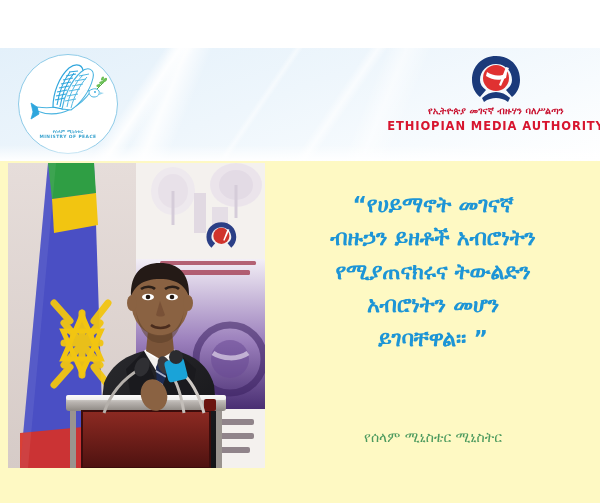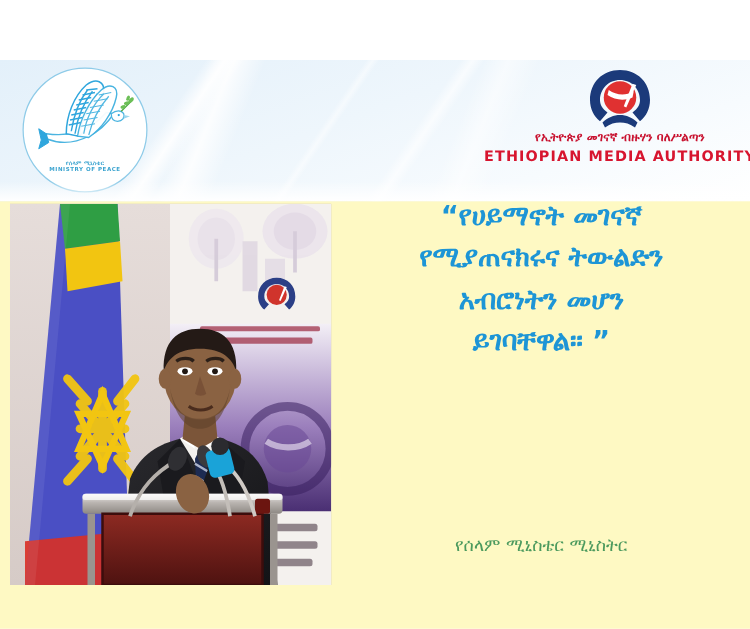--- a/index.html
+++ b/index.html
@@ -76,21 +76,21 @@
   .photo {
     position: absolute; left: 8px; top: 115px;
     width: 257px; height: 305px;
     overflow: hidden;
     background: #cfc6c4;
   }
   .photo svg { display: block; width: 257px; height: 305px; }
 
   
   .quote {
-    position: absolute; left: 272px; top: 109px;
+    position: absolute; left: 272px; top: 140px;
     width: 322px;
     text-align: center;
     color: #1d95d6;
     font-weight: bold;
     font-size: 22px;
     line-height: 1.52;
     letter-spacing: -0.2px;
   }
   .quote-line { display: block; white-space: nowrap; }
 
@@ -354,20 +354,21 @@
           <circle cx="168" cy="194" r="7" fill="#2b2b2f"></circle>
         </g>
 
         <ellipse cx="146" cy="232" rx="13" ry="16" transform="rotate(-18 146 232)" fill="#8a6242"></ellipse>
       </g>
     </svg>
   </div>
 
   <div class="quote">
     <span class="quote-line">“የሀይማኖት መገናኛ</span>
+    <span class="quote-line">ብዙኃን ይዘቶች አብሮነትን</span>
     <span class="quote-line">የሚያጠናክሩና ትውልድን</span>
     <span class="quote-line">አብሮነትን መሆን</span>
     <span class="quote-line">ይገባቸዋል። ”</span>
   </div>
 
   <div class="attrib">
     <span class="attrib-role">የሰላም ሚኒስቴር ሚኒስትር</span>
   </div>
 
   <div class="bottom-bar"></div>

